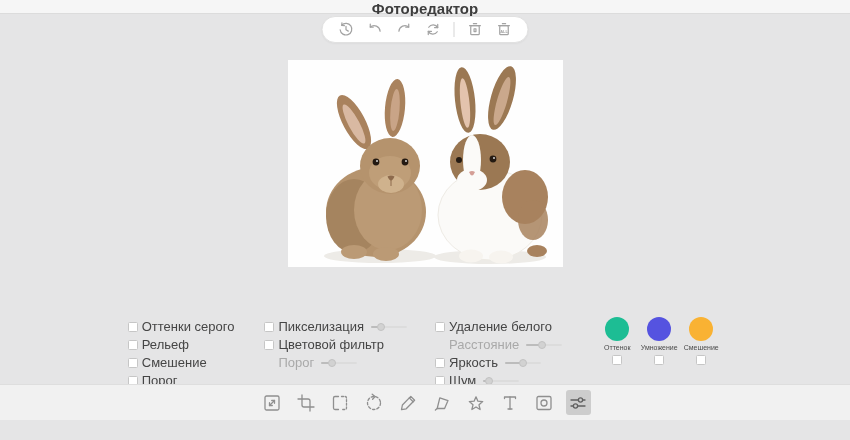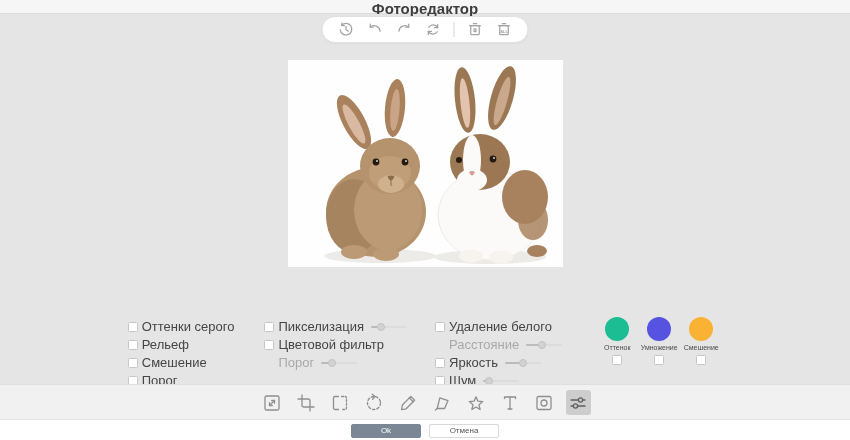--- a/index.html
+++ b/index.html
@@ -309,18 +309,14 @@
     <div class="tool active">
       <svg width="20" height="20" viewBox="0 0 20 20">
         <line x1="3" y1="7" x2="17" y2="7"></line>
         <circle cx="12.5" cy="7" r="2.1" fill="#cdcdcd"></circle>
         <line x1="3" y1="13" x2="17" y2="13"></line>
         <circle cx="7.5" cy="13" r="2.1" fill="#cdcdcd"></circle>
       </svg>
     </div>
   </div>
 
-  <div class="footer">
-    <div class="btn btn-ok">Ok</div>
-    <div class="btn btn-cancel">Отмена</div>
-  </div>
 
 </div>
 
 </body></html>

